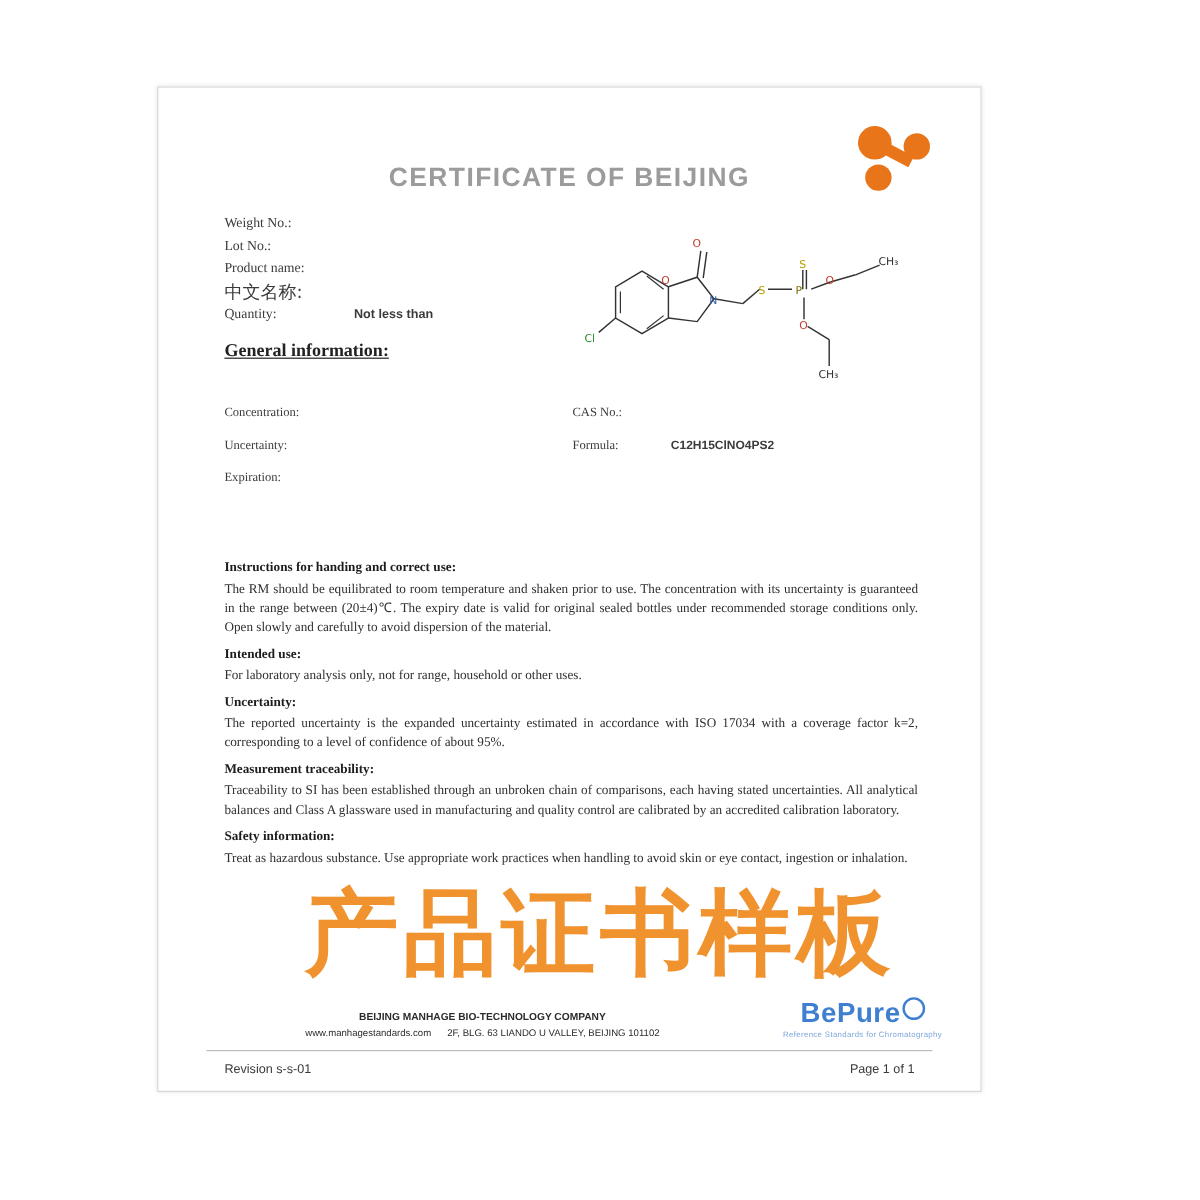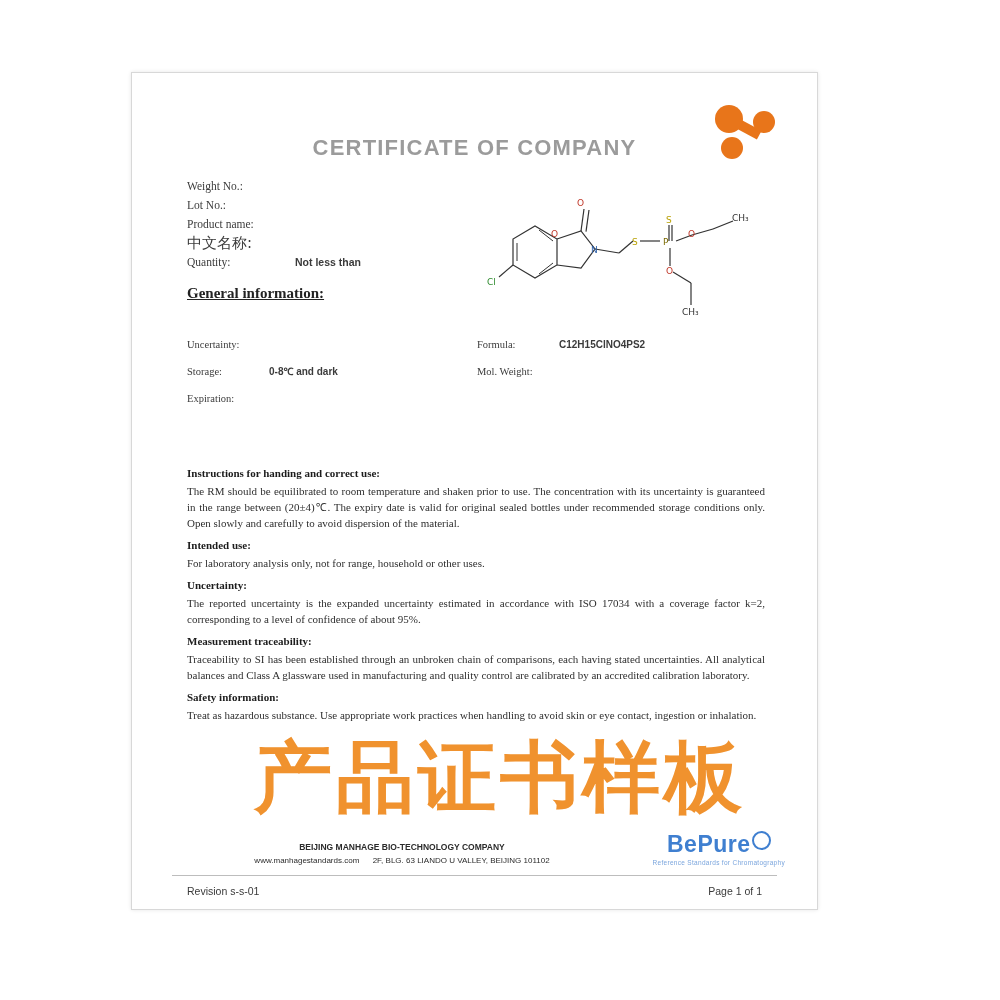--- a/index.html
+++ b/index.html
@@ -254,21 +254,21 @@
 
   <div class="sheet">
 
     <div class="logo-dots">
       <div class="bar"></div>
       <div class="d d1"></div>
       <div class="d d2"></div>
       <div class="d d3"></div>
     </div>
 
-    <div class="cert-title">CERTIFICATE OF COMPANY</div>
+    <div class="cert-title">CERTIFICATE OF BEIJING</div>
 
     <div class="headfields">
       <div class="row">
         <span class="lbl">Weight No.:</span><span class="val"></span>
       </div>
       <div class="row">
         <span class="lbl">Lot No.:</span><span class="val"></span>
       </div>
       <div class="row">
         <span class="lbl">Product name:</span><span class="val"></span>
@@ -323,26 +323,26 @@
           <text x="205" y="142">CH₃</text>
           <text x="10" y="112" fill="#2e8b2e">Cl</text>
         </g>
       </svg>
     </div>
 
     <div class="gen-info">General information:</div>
 
     <div class="props">
       <div class="prow">
+        <span class="c1"><span class="lbl">Concentration:</span><span class="val"></span></span>
+        <span class="c2"><span class="lbl">CAS No.:</span><span class="val"></span></span>
+      </div>
+      <div class="prow">
         <span class="c1"><span class="lbl">Uncertainty:</span><span class="val"></span></span>
         <span class="c2"><span class="lbl">Formula:</span><span class="val">C12H15ClNO4PS2</span></span>
-      </div>
-      <div class="prow">
-        <span class="c1"><span class="lbl">Storage:</span><span class="val">0-8℃  and dark</span></span>
-        <span class="c2"><span class="lbl">Mol. Weight:</span><span class="val"></span></span>
       </div>
       <div class="prow">
         <span class="c1"><span class="lbl">Expiration:</span><span class="val"></span></span>
       </div>
     </div>
 
     <div class="body-text">
       <h4>Instructions for handing and correct use:</h4>
       <p>The RM should be equilibrated to room temperature and shaken prior to use. The concentration with its uncertainty is guaranteed in the range between (20±4)℃. The expiry date is valid for original sealed bottles under recommended storage conditions only. Open slowly and carefully to avoid dispersion of the material.</p>
 

